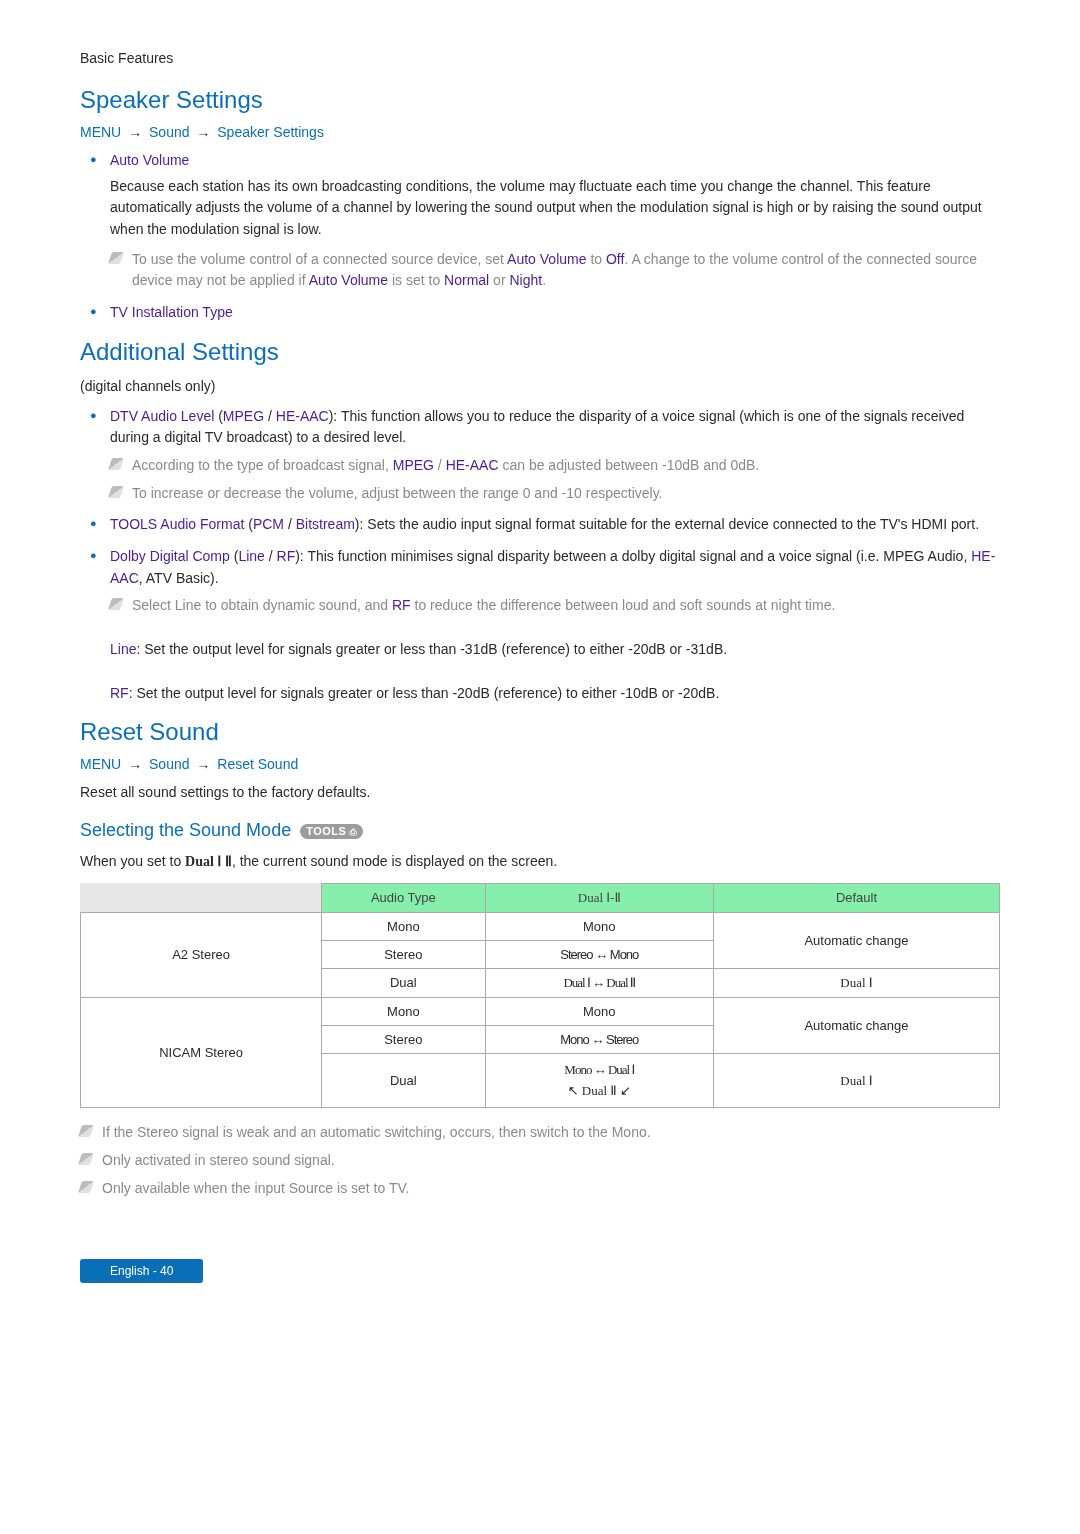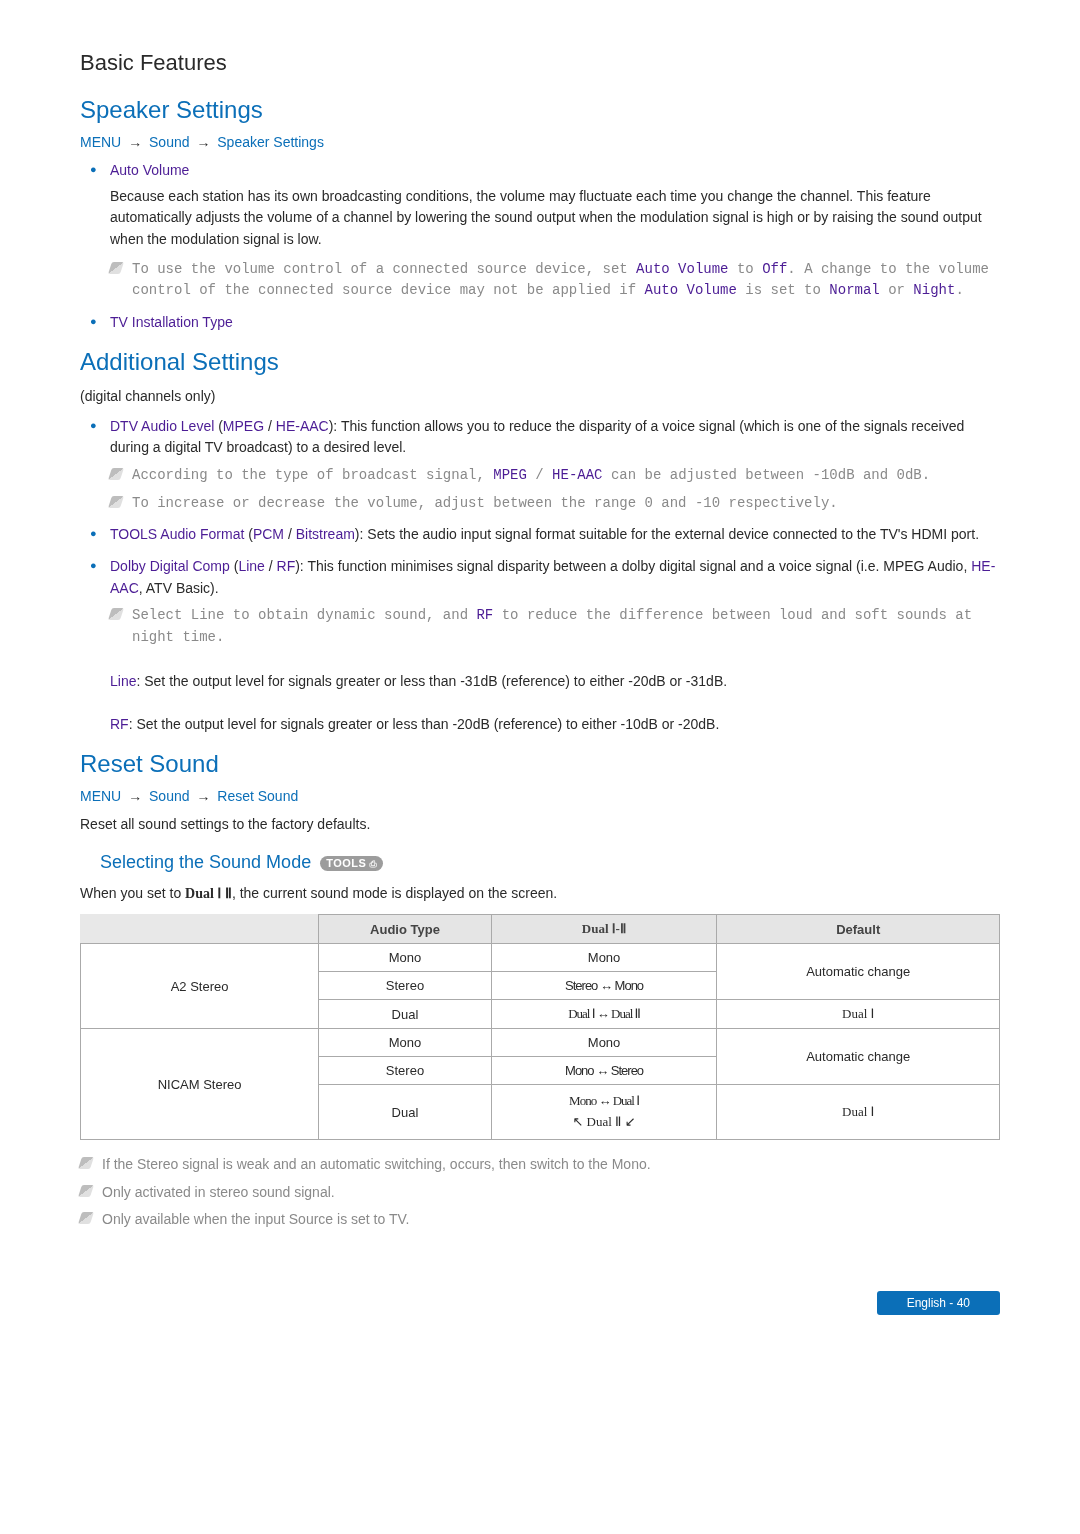--- a/index.html
+++ b/index.html
@@ -8,39 +8,38 @@
       box-sizing: border-box;
     }
     body {
       font-family: Arial, Helvetica, sans-serif;
       background: #fff;
       width: 1080px;
       padding: 50px 80px 30px 80px;
       color: #2a2a2a;
     }
     .page-header {
-      font-size: 22px;
+      font-size: 14px;
       font-weight: 500;
       color: #2a2a2a;
       margin-bottom: 20px;
     }
     h2.section-title {
       font-size: 24px;
       font-weight: 400;
       color: #0b6fb8;
       margin-top: 14px;
       margin-bottom: 10px;
     }
     h3.subsection-title {
       font-size: 18px;
       font-weight: 400;
       color: #0b6fb8;
       margin-top: 16px;
       margin-bottom: 10px;
-      margin-left: 20px;
     }
     .breadcrumb {
       font-size: 14px;
       color: #0b6fb8;
       margin-bottom: 10px;
     }
     .breadcrumb .arrow {
       color: #2a2a2a;
       margin: 0 3px;
     }
@@ -92,21 +91,20 @@
       border-radius: 2px;
     }
     .li-body {
       margin-top: 4px;
     }
     .nested {
       padding-left: 0;
     }
     .nested .note {
       padding-left: 22px;
-      font-family: Liberation Mono, monospace;
     }
     .sub-line {
       font-size: 14px;
       line-height: 1.55;
       margin-top: 22px;
     }
     .tools-badge {
       display: inline-block;
       background: #9c9c9c;
       color: #fff;
@@ -125,22 +123,22 @@
       opacity: 0.9;
     }
     table.sound-table {
       width: 100%;
       border-collapse: collapse;
       margin-top: 10px;
       margin-bottom: 14px;
       font-size: 13px;
     }
     table.sound-table th {
-      background: #e5e5e5;
-      font-weight: 700;
+      background: #86efac;
+      font-weight: 400;
       color: #444;
       border: 1px solid #aaa;
       padding: 6px 4px;
       text-align: center;
     }
     table.sound-table td {
       border: 1px solid #aaa;
       padding: 6px 12px;
       text-align: center;
       color: #2a2a2a;
@@ -148,21 +146,21 @@
     table.sound-table td.corner {
       background: #e8e8e8;
       border-top: 1px solid #e8e8e8;
       border-left: 1px solid #e8e8e8;
     }
     .dual-cell {
       line-height: 1.6;
     }
     .page-footer {
       margin-top: 60px;
-      text-align: right;
+      text-align: left;
     }
     .page-pill {
       display: inline-block;
       background: #0b6fb8;
       color: #fff;
       font-size: 12px;
       padding: 5px 30px;
       border-radius: 3px;
     }
     .roman {

